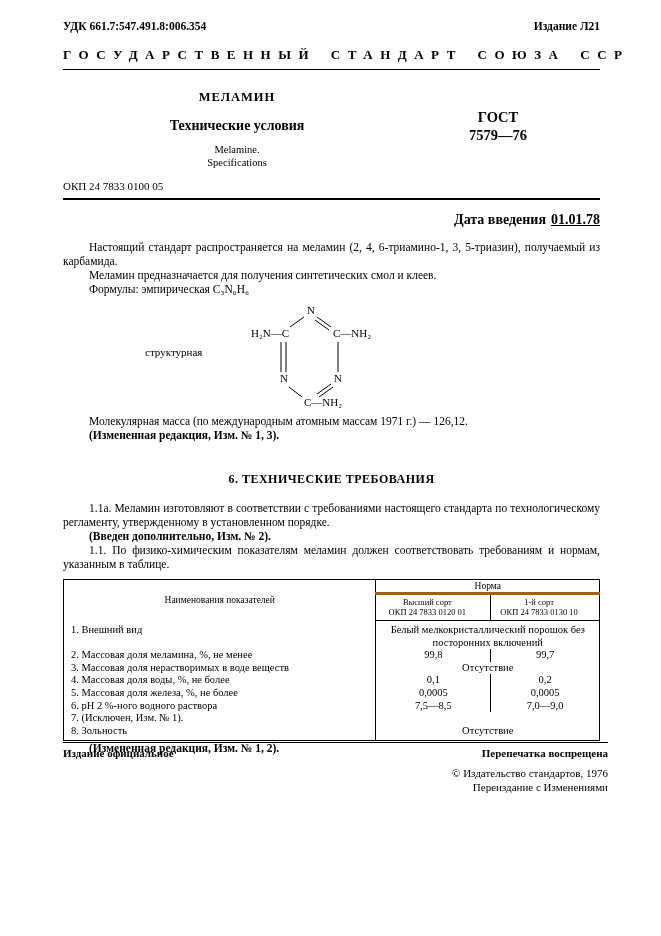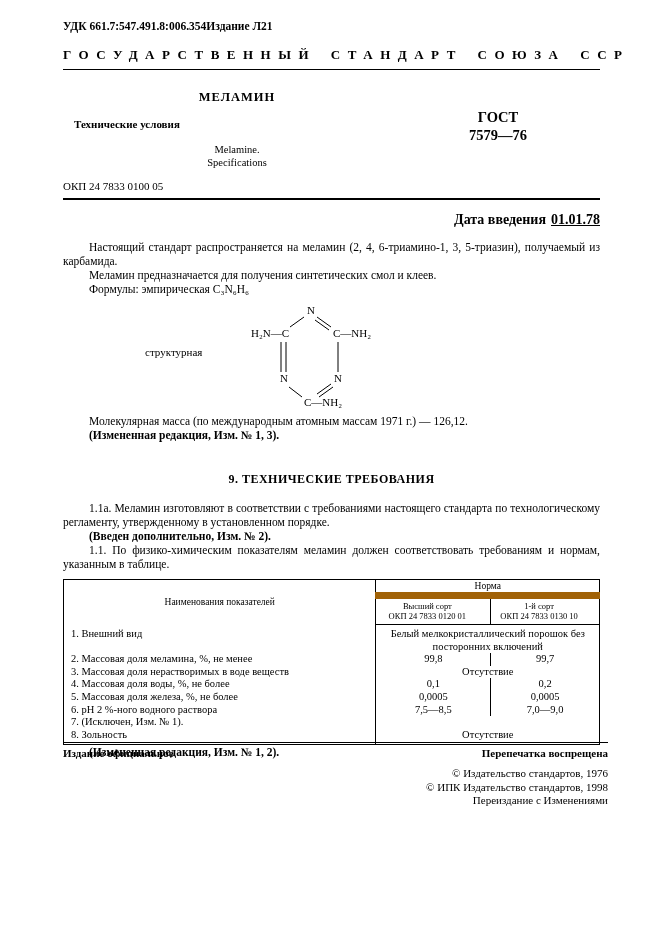--- a/index.html
+++ b/index.html
@@ -9,32 +9,32 @@
     width:661px; height:936px;
     background:#ffffff;
     color:#000;
     font-family:"Liberation Serif","DejaVu Serif",serif;
     padding:20px 61px 0 63px;
     overflow:hidden;
   }
   .b { font-weight:bold; }
   .u { text-decoration:underline; }
 
-  .toprow { display:flex; font-size:11.5px; }
+  .toprow { display:flex; justify-content:space-between; font-size:11.5px; }
   .orgtitle {
     margin-top:15px; font-size:13px; text-align:center;
     letter-spacing:7.5px; word-spacing:4px; white-space:nowrap;
   }
   .rule1 { border-top:1.5px solid #000; margin-top:6px; }
   .rule2 { border-top:2px solid #000; }
   .rule3 { border-top:1.5px solid #000; }
 
   .titleblock { position:relative; height:128px; }
   .std-name { position:absolute; left:0; top:20px; width:348px; text-align:center; font-size:12.5px; letter-spacing:1px; }
-  .std-sub  { position:absolute; left:11px; top:48px; width:348px; text-align:left; font-size:11px; }
+  .std-sub  { position:absolute; left:0; top:48px; width:348px; text-align:center; font-size:14px; }
   .gost { position:absolute; left:360px; top:38px; width:150px; text-align:center; font-size:14.5px; line-height:18px; }
   .en1 { position:absolute; left:0; top:74px; width:348px; text-align:center; font-size:10.5px; }
   .en2 { position:absolute; left:0; top:87px; width:348px; text-align:center; font-size:10.5px; }
   .okp { position:absolute; left:0; top:110px; font-size:11px; }
 
   .dateline { margin-top:12px; text-align:right; font-size:14px; }
   .dateline .u { margin-left:5px; }
 
   p.body {
     font-size:11.5px; line-height:14px;
@@ -51,21 +51,21 @@
 
   .sechead { margin:30px 0 14px 0; text-align:center; font-size:12px; letter-spacing:.5px; font-family:inherit; }
 
   table.spec {
     width:100%; margin-top:8px;
     border-collapse:collapse;
     border:1px solid #000;
   }
   table.spec th, table.spec td { font-weight:normal; }
   .name-h { width:58.3%; border-right:1px solid #000; text-align:center; vertical-align:middle; font-size:9.5px; }
-  .norma-h { border-bottom:7px solid #a16207; text-align:center; font-size:9.5px; padding:1px 0; }
+  .norma-h { border-bottom:3px solid #a16207; text-align:center; font-size:9.5px; padding:1px 0; }
   .grade-h { width:21.4%; text-align:center; font-size:8.5px; line-height:10px; padding:2px 12px 3px 0; border-bottom:1px solid #000; }
   .grade-h.g2 { border-left:1px solid #000; }
   tbody td { font-size:10.5px; line-height:12.6px; vertical-align:top; }
   td.name { border-right:1px solid #000; padding:0 12px 0 7px; }
   td.val { text-align:center; padding:0 2px; }
   td.v2 { border-left:1px solid #000; }
   tr.r-first td { padding-top:3px; }
   tr.r-last td { padding-bottom:3px; }
   td.bold-name { font-weight:bold; }
 
@@ -129,21 +129,21 @@
       <text class="atom" x="128" y="39" text-anchor="start">C—NH₂</text>
       <text class="atom" x="79" y="84" text-anchor="middle">N</text>
       <text class="atom" x="133" y="84" text-anchor="middle">N</text>
       <text class="atom" x="99" y="108" text-anchor="start">C—NH₂</text>
     </svg>
   </div>
 
   <p class="body molmass">Молекулярная масса (по международным атомным массам 1971 г.) — 126,12.</p>
   <p class="body b">(Измененная редакция, Изм. № 1, 3).</p>
 
-  <h2 class="sechead">9. ТЕХНИЧЕСКИЕ ТРЕБОВАНИЯ</h2>
+  <h2 class="sechead">6. ТЕХНИЧЕСКИЕ ТРЕБОВАНИЯ</h2>
 
   <p class="body">1.1а. Меламин изготовляют в соответствии с требованиями настоящего стандарта по технологическому регламенту, утвержденному в установленном порядке.</p>
   <p class="body b">(Введен дополнительно, Изм. № 2).</p>
   <p class="body">1.1. По физико-химическим показателям меламин должен соответствовать требованиям и нормам, указанным в таблице.</p>
 
   <table class="spec">
     <thead>
       <tr>
         <th class="name-h" rowspan="2">Наименования показателей</th>
         <th class="norma-h" colspan="2">Норма</th>
@@ -202,18 +202,17 @@
   <p class="body b note">(Измененная редакция, Изм. № 1, 2).</p>
 
   <div class="bottom">
     <div class="rule3"></div>
     <div class="footrow">
       <span class="b">Издание официальное</span>
       <span class="b">Перепечатка воспрещена</span>
     </div>
     <div class="copy">
       <div>© Издательство стандартов, 1976</div>
-      <div>© ИПК Издательство стандартов, 1998</div>
       <div>Переиздание с Изменениями</div>
     </div>
   </div>
 
 </div>
 
 </body></html>

